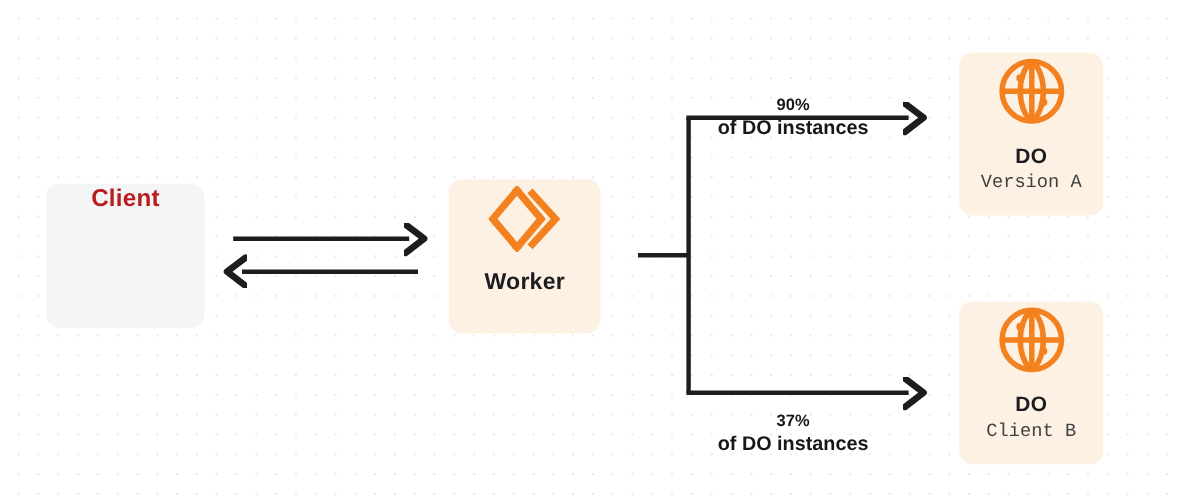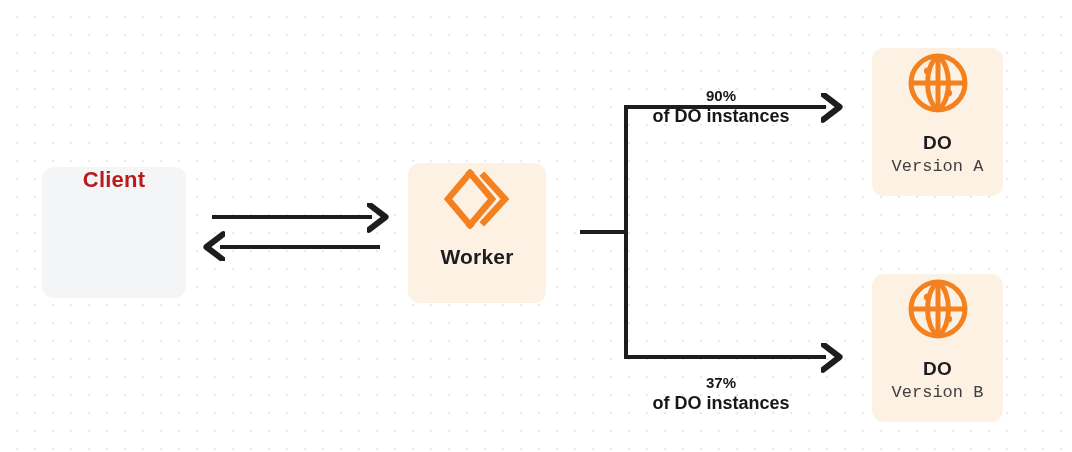--- a/index.html
+++ b/index.html
@@ -210,16 +210,16 @@
         <circle cx="31" cy="31" r="27" fill="none" stroke="#f48120" stroke-width="5"></circle>
         <line x1="31" y1="4" x2="31" y2="58" stroke="#f48120" stroke-width="5"></line>
         <line x1="4" y1="31" x2="58" y2="31" stroke="#f48120" stroke-width="5"></line>
         <path d="M31,4 C17,14 17,48 31,58" fill="none" stroke="#f48120" stroke-width="5"></path>
         <path d="M31,4 C45,14 45,48 31,58" fill="none" stroke="#f48120" stroke-width="5"></path>
         <circle cx="20.5" cy="19" r="3.6" fill="#f48120"></circle>
         <circle cx="41.5" cy="41" r="3.6" fill="#f48120"></circle>
       </svg>
     </span>
     <span class="do-title">DO</span>
-    <span class="do-subtitle">Version B</span>
+    <span class="do-subtitle">Client B</span>
   </div>
 
 </div>
 
 </body></html>

